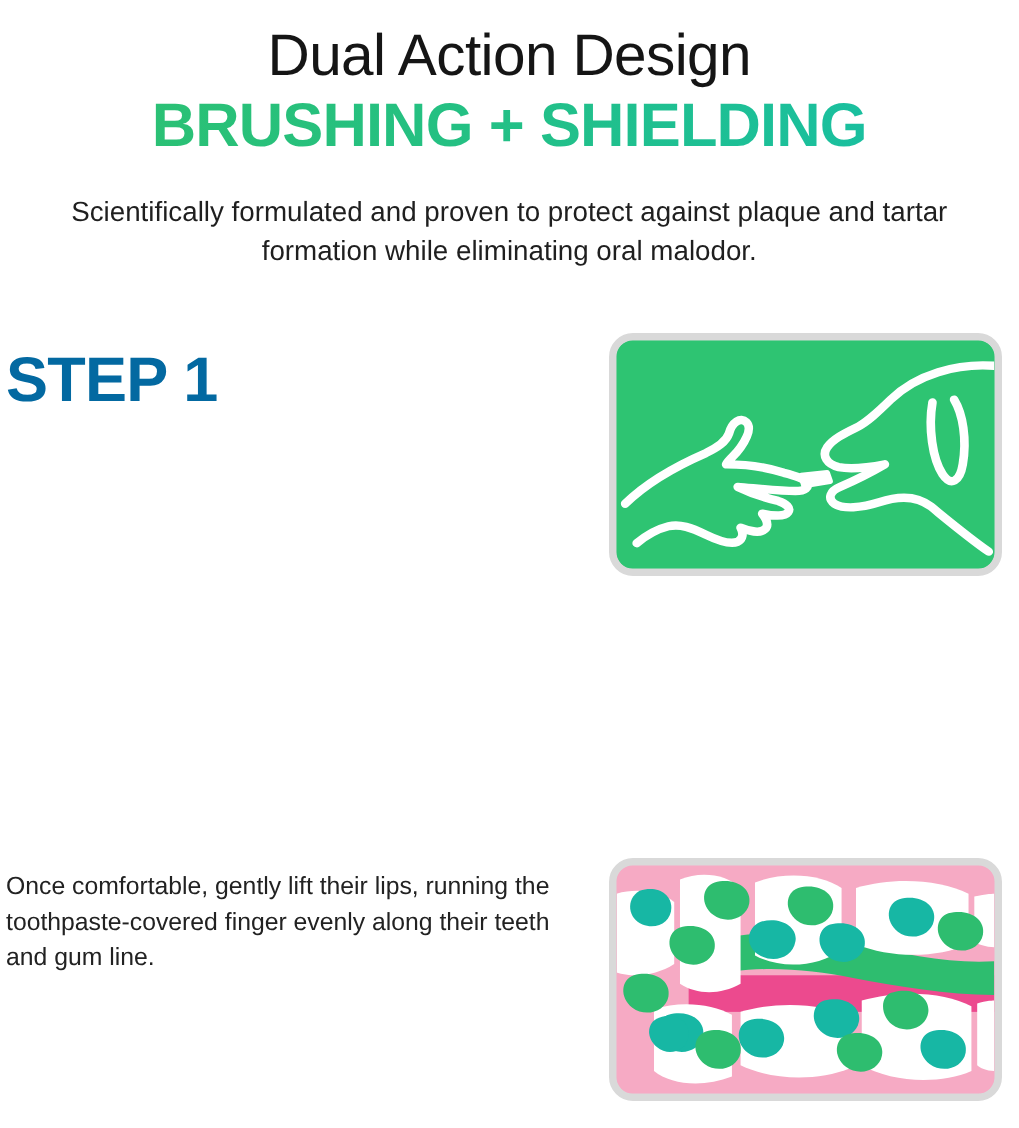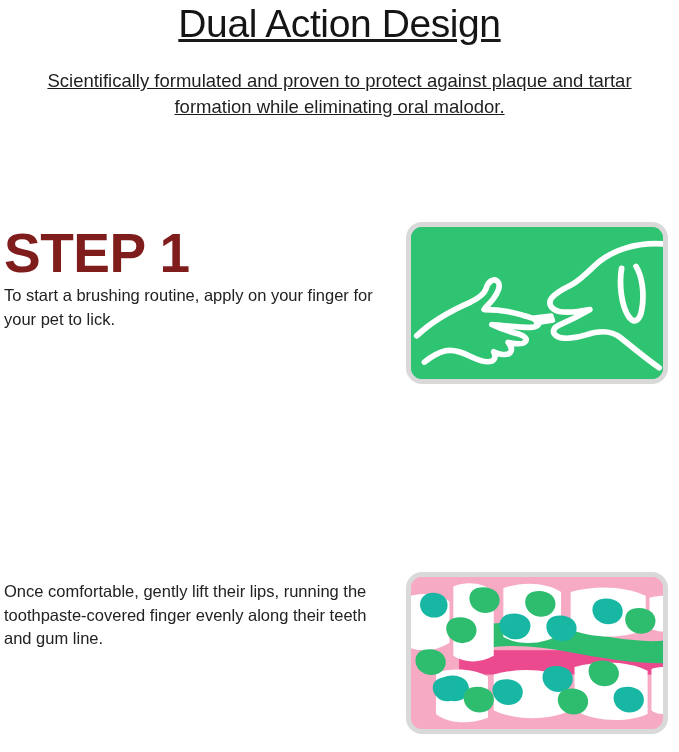--- a/index.html
+++ b/index.html
@@ -12,22 +12,21 @@
     height: 752px;
     font-family: "Liberation Sans", sans-serif;
     color: #1a1a1a;
     overflow: hidden;
     position: relative;
   }
 
   
   .header {
     text-align: center;
-    padding-top: 2px;
-    text-decoration: underline;
+    padding-top: 16px;
   }
   .title-main {
     font-size: 39px;
     font-weight: 400;
     letter-spacing: -0.4px;
     color: #151515;
     line-height: 44px;
     margin: 0;
   }
   .title-sub {
@@ -62,25 +61,25 @@
   .step-row {
     position: relative;
     width: 679px;
   }
   .step-text {
     position: absolute;
     left: 4px;
     width: 392px;
   }
   .step-title {
-    font-size: 55px;
+    font-size: 42px;
     font-weight: 900;
     letter-spacing: -0.5px;
     line-height: 46px;
-    color: #7f1d1d;
+    color: #0369a1;
     margin: 0;
   }
   .step-body {
     font-size: 16.5px;
     line-height: 23.5px;
     color: #222222;
     margin: 8px 0 0 0;
     font-weight: 400;
   }
 
@@ -112,29 +111,29 @@
   #row-2 .step-text { top: 0px; }
 
   #row-1 .panel { top: 4px; }
   #row-2 .panel { top: 0px; }
 </style>
 </head>
 <body>
 
 <div class="header">
   <h1 class="title-main">Dual Action Design</h1>
+  <h2 class="title-sub">BRUSHING + SHIELDING</h2>
   <p class="lede">Scientifically formulated and proven to protect against plaque and tartar formation while eliminating oral malodor.</p>
 </div>
 
 <div class="steps">
 
   <div class="step-row" id="row-1">
     <div class="step-text">
       <div class="step-title">STEP 1</div>
-      <div class="step-body">To start a brushing routine, apply on your finger for your pet to lick.</div>
     </div>
     <div class="panel" style="background:#2ec472">
       <div class="panel-inner">
         <svg viewBox="0 0 262 162" preserveAspectRatio="none" aria-hidden="true">
           <rect x="0" y="0" width="262" height="162" fill="#2ec472"></rect>
 
           <path d="M6 116 C22 100 44 88 62 80 C70 76 76 72 78 66 C80 58 86 54 90 58 C94 62 90 70 86 76 C82 82 78 84 76 88
                    C88 88 104 90 116 94 C124 96 130 98 132 101 C134 104 131 107 124 107 C112 107 96 105 84 104
                    C92 108 104 112 112 114 C118 116 121 119 119 122 C117 125 110 125 101 123
                    C104 127 106 131 103 134 C100 137 93 136 86 133

